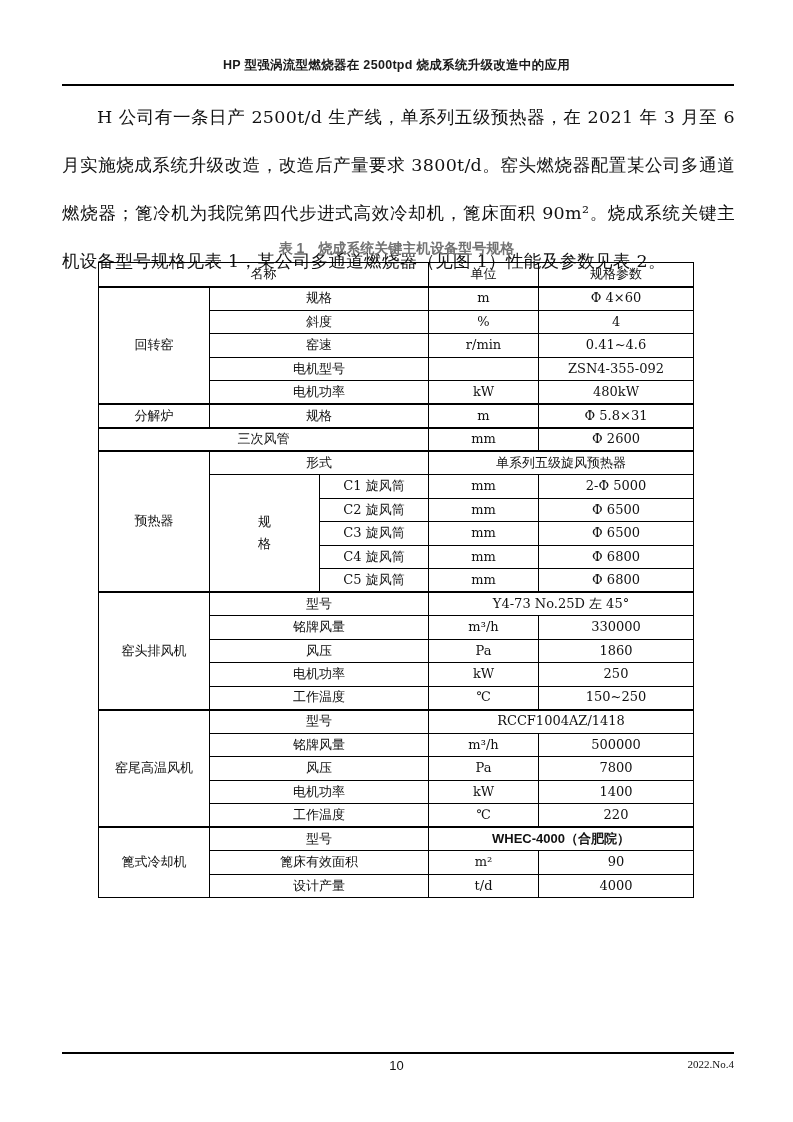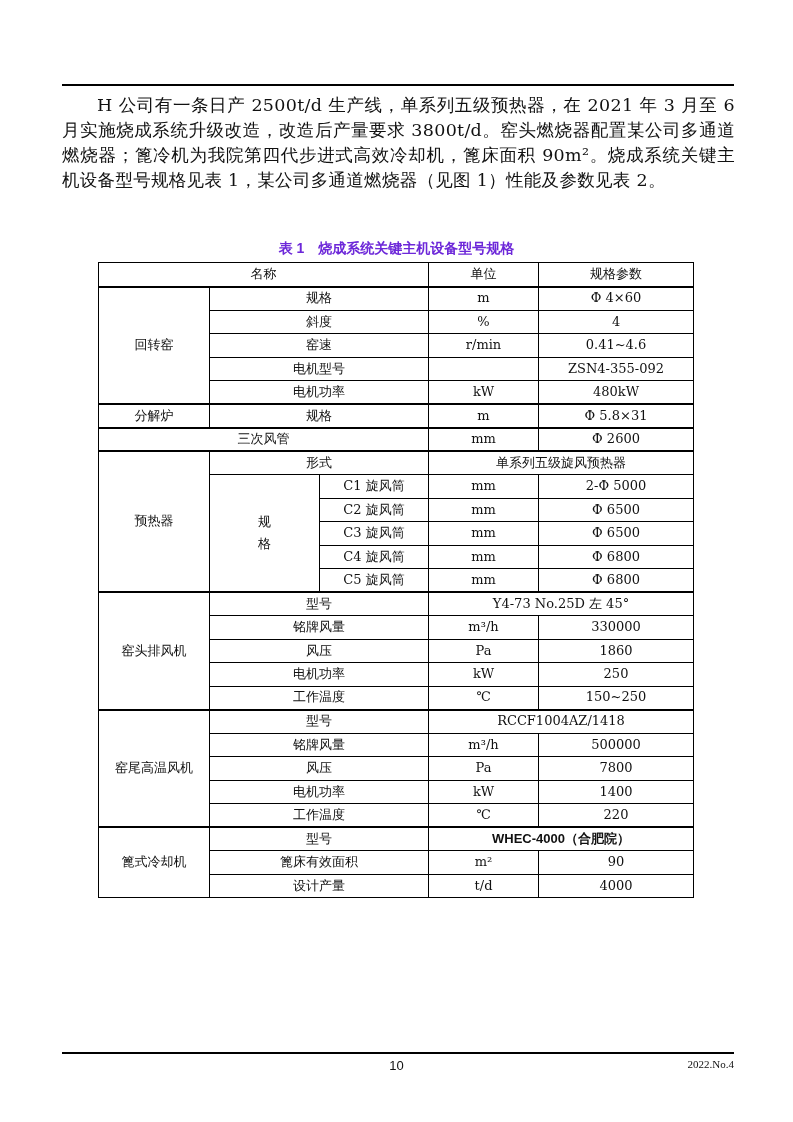--- a/index.html
+++ b/index.html
@@ -26,34 +26,34 @@
   }
   .header-rule {
     position: absolute;
     top: 84px; left: 62px; width: 672px; height: 2px;
     background: #000;
   }
   .body-paragraph {
     position: absolute;
     top: 93px; left: 62px; width: 673px;
     font-size: 17.5px;
-    line-height: 25px;
+    line-height: 48px;
     letter-spacing: 0.3px;
     text-align: justify;
     text-indent: 2em;
     color: #111;
   }
   .table-caption {
     position: absolute;
     top: 240px; left: 0; width: 100%;
     text-align: center;
     font-family: "Liberation Sans", "DejaVu Sans", sans-serif;
     font-weight: bold;
     font-size: 14px;
-    color: #6d28d9;
+    color: #737373;
   }
   table.spec-table {
     position: absolute;
     top: 262px; left: 98px;
     width: 595px;
     border-collapse: collapse;
     table-layout: fixed;
     border: 1px solid #fca5a5;
     font-size: 13px;
     color: #111;
@@ -100,20 +100,21 @@
     font-family: Liberation Serif, serif;
     font-size: 11px;
     color: #111;
   }
 </style>
 </head>
 <body>
 
 <div class="page">
 
+  <div class="running-header">HP 型强涡流型燃烧器在 2500tpd 烧成系统升级改造中的应用</div>
   <div class="header-rule"></div>
 
   <p class="body-paragraph">H 公司有一条日产 2500t/d 生产线，单系列五级预热器，在 2021 年 3 月至 6 月实施烧成系统升级改造，改造后产量要求 3800t/d。窑头燃烧器配置某公司多通道燃烧器；篦冷机为我院第四代步进式高效冷却机，篦床面积 90m²。烧成系统关键主机设备型号规格见表 1，某公司多通道燃烧器（见图 1）性能及参数见表 2。</p>
 
   <div class="table-caption">表 1　烧成系统关键主机设备型号规格</div>
 
   <table class="spec-table">
     <colgroup>
       <col style="width:111px">
         <col style="width:110px">

